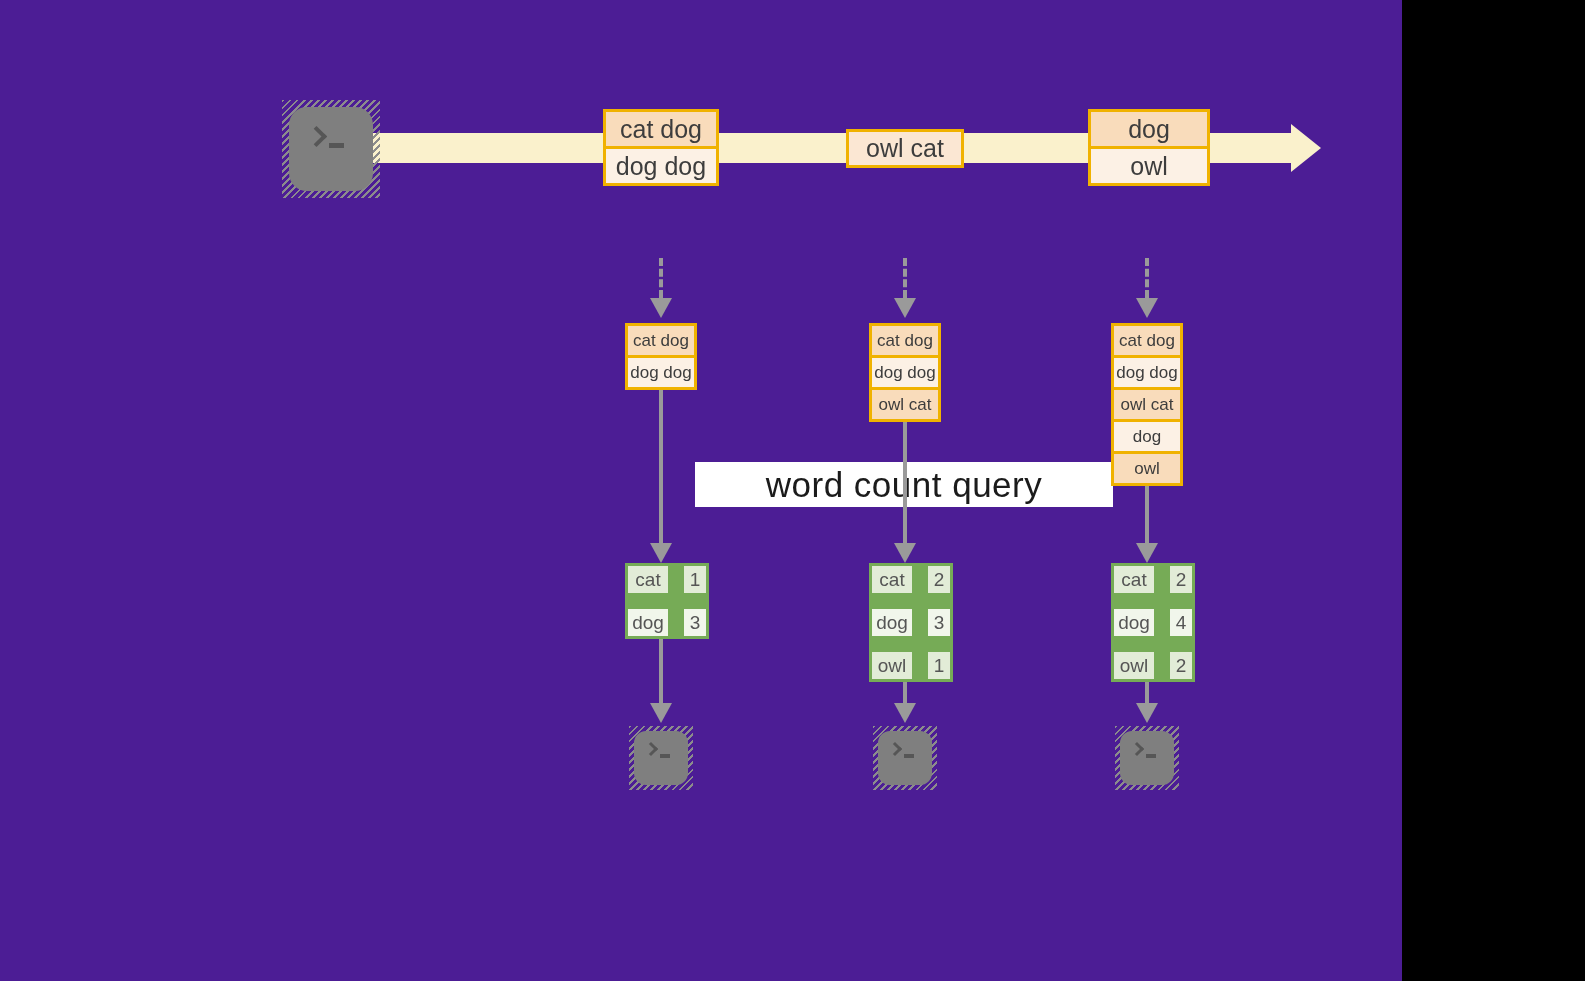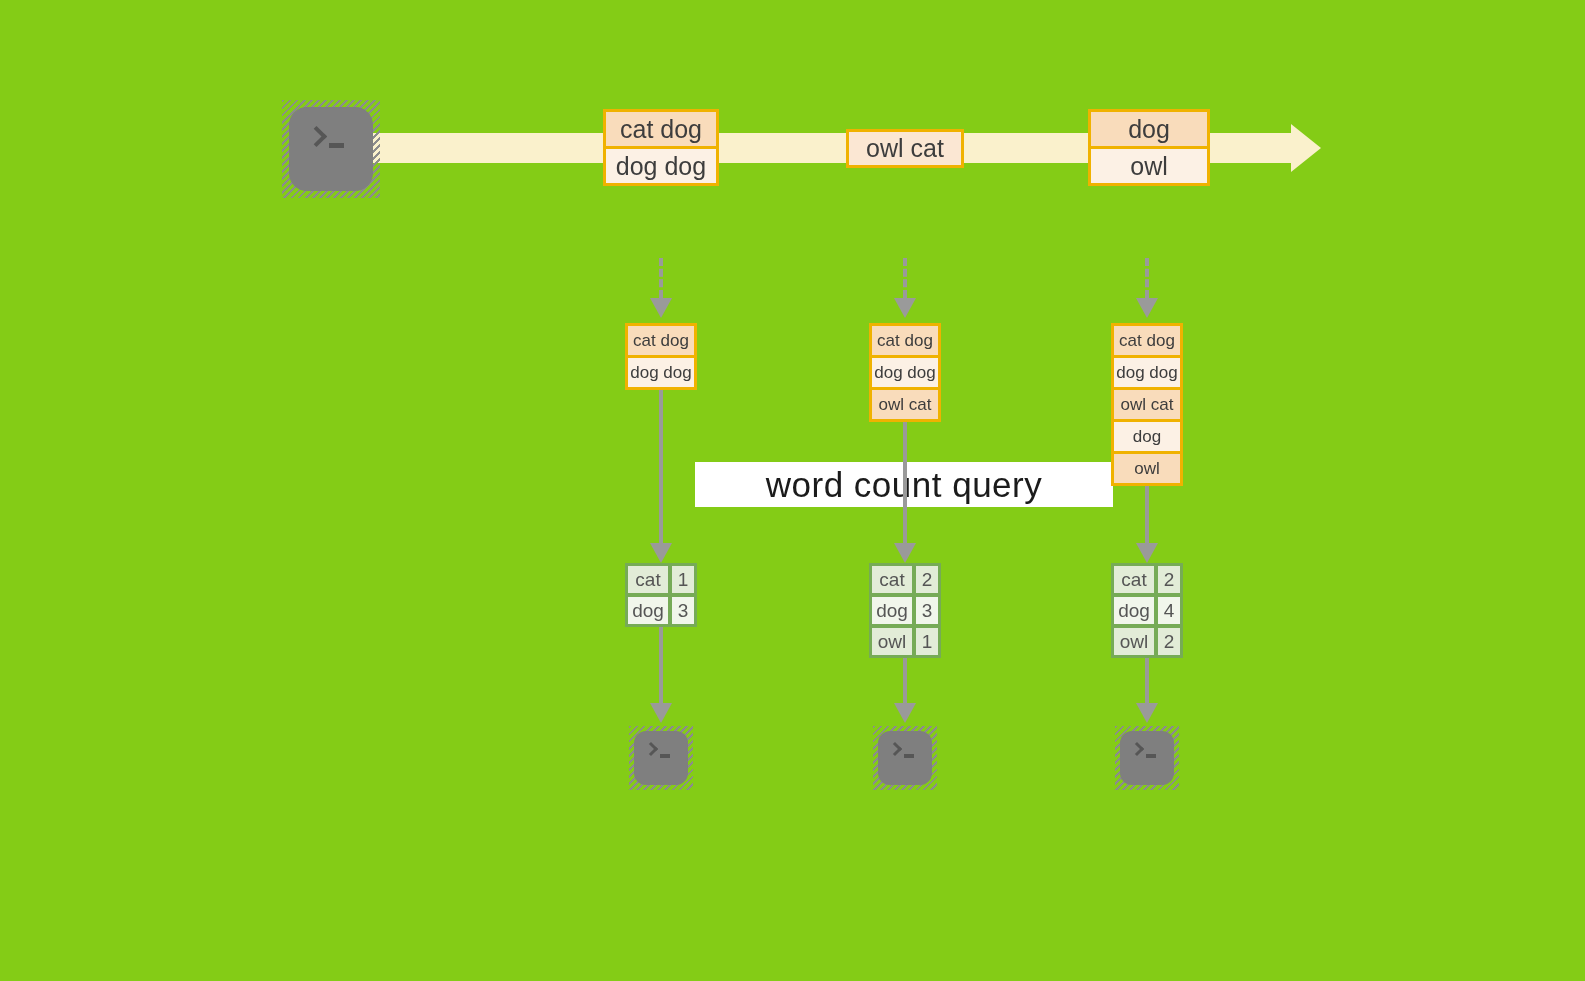--- a/index.html
+++ b/index.html
@@ -1,17 +1,17 @@
 <!DOCTYPE html>
 <html><head>
 <meta charset="utf-8">
 <style>
   html,body{margin:0;padding:0;background:#000;}
   #canvas{
-    position:relative;width:1585px;height:981px;background:#84cc16;overflow:hidden;
+    position:relative;width:1402px;height:981px;background:#4c1d95;overflow:hidden;
     font-family:"Liberation Sans", sans-serif;color:#3d3d3d;
   }
   
   .band{position:absolute;left:370px;top:133px;width:921px;height:30px;background:#faf1cc;z-index:1;}
   .band-head{position:absolute;left:1291px;top:124px;width:0;height:0;z-index:1;
     border-top:24px solid transparent;border-bottom:24px solid transparent;border-left:30px solid #faf1cc;}
   
   .term{position:absolute;z-index:4;
     background:repeating-linear-gradient(135deg,#8c8c8c 0 2px,transparent 2px 5px);}
   .term-inner{position:absolute;background:#7f7f7f;}
@@ -52,21 +52,21 @@
   .state-row:nth-child(even){background:#fcf1e5;}
   #state1{left:625px;}
   #state2{left:869px;}
   #state3{left:1111px;}
   
   .query-box{position:absolute;left:695px;top:462px;width:418px;height:45px;background:#ffffff;z-index:2;
     display:flex;align-items:center;justify-content:center;text-align:center;}
   .query-box span{font-size:35px;color:#1b1b1b;letter-spacing:0.5px;}
   
   .gtable{position:absolute;top:563px;z-index:4;background:#76ab56;border:3px solid #76ab56;
-    display:grid;grid-template-columns:40px 22px;gap:4px;grid-auto-rows:27px;}
+    display:grid;grid-template-columns:40px 22px;gap:16px;grid-auto-rows:27px;}
   .gcell{display:flex;align-items:center;justify-content:center;font-size:19px;color:#555;}
   .g-dark{background:#e2ecd7;}
   .g-light{background:#f1f6eb;}
   #gtable1{left:625px;}
   #gtable2{left:869px;}
   #gtable3{left:1111px;}
 </style>
 </head>
 <body>
 

